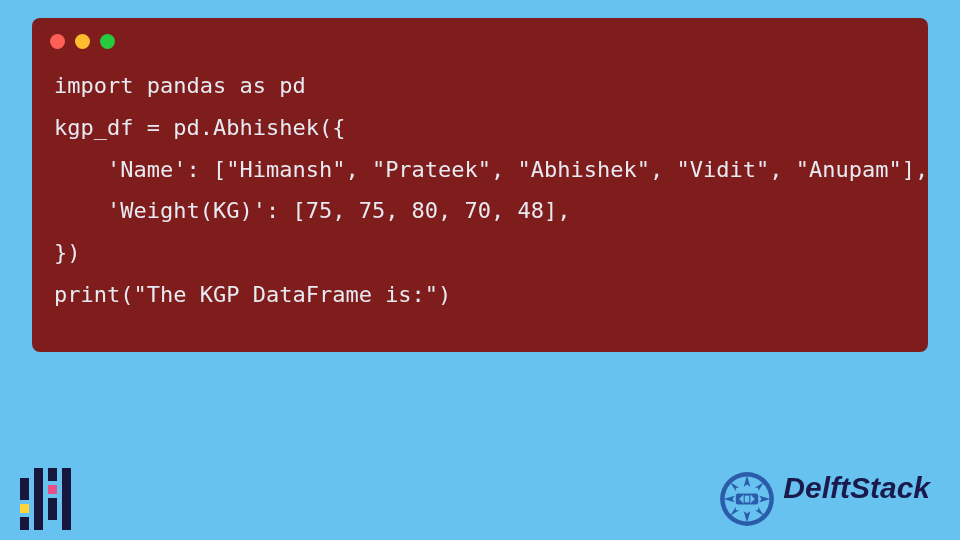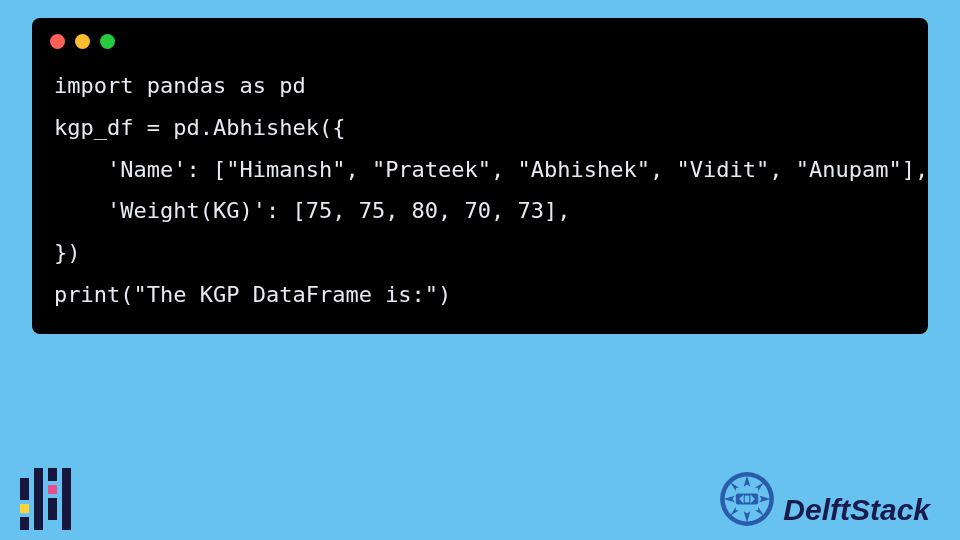--- a/index.html
+++ b/index.html
@@ -9,23 +9,23 @@
     background: #67c2f0;
     font-family: -apple-system, BlinkMacSystemFont, "Segoe UI", sans-serif;
     position: relative;
     overflow: hidden;
   }
   .code-window {
     position: absolute;
     top: 18px;
     left: 32px;
     right: 32px;
-    background: #000000;
+    background: #7f1d1d;
     border-radius: 8px;
-    padding-bottom: 10px;
+    padding-bottom: 28px;
   }
   .titlebar {
     display: flex;
     align-items: center;
     gap: 10px;
     padding: 16px 18px 10px 18px;
   }
   .dot {
     width: 15px;
     height: 15px;
@@ -55,21 +55,21 @@
     justify-content: space-between;
     padding: 0 30px 4px 16px;
   }
   .logo-left {
     display: flex;
     align-items: flex-end;
     gap: 4px;
   }
   .brand-right {
     display: flex;
-    align-items: flex-end;
+    align-items: flex-start;
     gap: 8px;
   }
   .brand-text {
     font-family: "Segoe UI", Arial, sans-serif;
     font-size: 30px;
     font-style: italic;
     font-weight: 600;
     color: #1a1a4d;
   }
   .mandala {
@@ -84,21 +84,21 @@
   <div class="titlebar">
     <div class="dot dot-red"></div>
     <div class="dot dot-yellow"></div>
     <div class="dot dot-green"></div>
   </div>
   <div class="code-area">
     <div class="code-line">import pandas as pd</div>
     <div class="code-line"></div>
     <div class="code-line">kgp_df = pd.Abhishek({</div>
     <div class="code-line">    'Name': ["Himansh", "Prateek", "Abhishek", "Vidit", "Anupam"],</div>
-    <div class="code-line">    'Weight(KG)': [75, 75, 80, 70, 73],</div>
+    <div class="code-line">    'Weight(KG)': [75, 75, 80, 70, 48],</div>
     <div class="code-line">})</div>
     <div class="code-line">print("The KGP DataFrame is:")</div>
   </div>
 </div>
 
 <div class="footer">
   <div class="logo-left">
     <svg width="56" height="62" viewBox="0 0 56 62">
       <rect x="4" y="10" width="9" height="22" fill="#17173d"></rect>
       <rect x="4" y="36" width="9" height="9" fill="#ffd43b"></rect>

